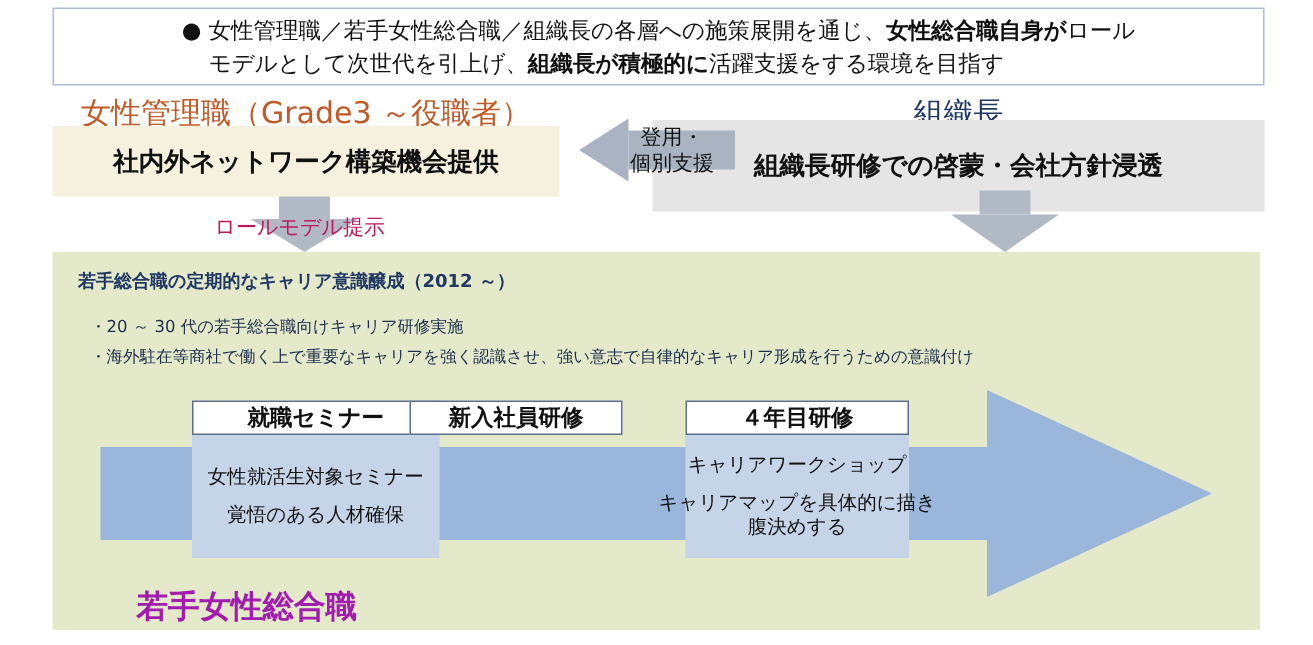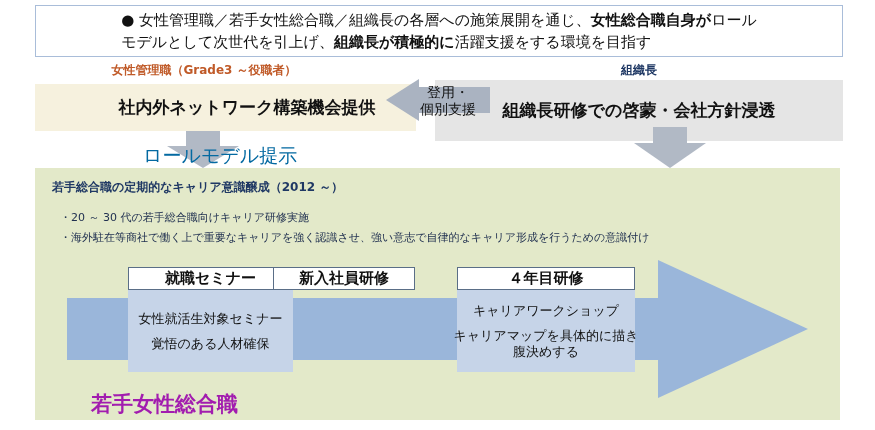--- a/index.html
+++ b/index.html
@@ -10,32 +10,32 @@
   }
   .abs{position:absolute;}
 
   
   .goal-box{
     left:35px;top:5px;width:806px;height:50px;
     border:1px solid #a9bdd9;background:#fff;
     display:flex;align-items:center;justify-content:center;
   }
   .goal-inner{font-size:15px;line-height:22px;color:#111;}
-  .goal-line2{}
+  .goal-line2{margin-left:18px;}
   .goal-bold{font-weight:bold;}
 
   
-  .layer-heading{font-size:12px;font-weight:bold;text-align:center;height:20px;}
+  .layer-heading{font-size:20px;font-weight:normal;text-align:center;height:20px;}
   .fm-heading{left:35px;top:62px;width:338px;color:#c05a28;}
   .ol-heading{left:435px;top:62px;width:408px;color:#1f3864;}
 
   
   .layer-box{display:flex;align-items:center;justify-content:center;
     font-size:17px;font-weight:bold;color:#111;}
-  .fm-box{left:35px;top:84px;width:338px;height:47px;background:#f6f1de;padding-left:43px;}
+  .fm-box{left:35px;top:84px;width:338px;height:47px;background:#f6f1de;}
   .ol-box{left:435px;top:80px;width:408px;height:61px;background:#e5e5e5;}
 
   
   .arrow-left{left:386px;top:79px;width:104px;height:42px;}
   .arrow-left .tri{position:absolute;left:0;top:0;width:0;height:0;
     border-top:21px solid transparent;border-bottom:21px solid transparent;
     border-right:33px solid #aab3c1;}
   .arrow-left .shaft{position:absolute;left:33px;top:8px;width:71px;height:26px;background:#aab3c1;}
   .arrow-left-label{left:398px;top:84px;width:100px;text-align:center;
     font-size:14px;line-height:17px;color:#111;}
@@ -44,40 +44,40 @@
   .arrow-down{width:72px;}
   .arrow-down .shaft{position:absolute;left:19px;top:0;width:34px;background:#b1b9c5;}
   .arrow-down .head{position:absolute;left:0;width:0;height:0;
     border-left:36px solid transparent;border-right:36px solid transparent;}
   .ad1{left:167px;top:131px;height:37px;}
   .ad1 .shaft{height:15px;}
   .ad1 .head{top:15px;border-top:22px solid #b1b9c5;}
   .ad2{left:634px;top:127px;height:41px;}
   .ad2 .shaft{height:16px;}
   .ad2 .head{top:16px;border-top:25px solid #b1b9c5;}
-  .ad-label{font-size:19px;color:#0369a1;white-space:nowrap;}
+  .ad-label{font-size:14px;color:#be185d;white-space:nowrap;}
   .ad1-label{left:143px;top:143px;}
   .ad2-label{left:638px;top:139px;margin-top:42px;}
 
   
   .career{left:35px;top:168px;width:805px;height:252px;background:#e3e9c9;}
   .career-title{position:absolute;left:17px;top:11px;font-size:12px;font-weight:bold;color:#1f3864;white-space:nowrap;}
   .career-bullets{position:absolute;left:25px;top:40px;font-size:11px;line-height:20px;color:#203050;white-space:nowrap;}
 
   
   .band-shaft{position:absolute;left:32px;top:130px;width:591px;height:62px;background:#9ab6da;}
   .band-head{position:absolute;left:623px;top:92px;width:0;height:0;
     border-top:69px solid transparent;border-bottom:69px solid transparent;
     border-left:150px solid #9ab6da;}
 
   
   .program{position:absolute;top:99px;}
   .p1{left:53px;width:165px;padding-left:40px;}
   .p2{left:238px;width:142px;}
-  .p3{left:422px;width:178px;}
+  .p3{left:422px;width:149px;}
   .program-header{box-sizing:border-box;height:23px;background:#fff;
     border:1.5px solid #5a6e87;display:flex;align-items:center;justify-content:center;
     font-size:15px;font-weight:bold;color:#111;}
   .program-body{box-sizing:border-box;height:82px;background:#c6d4e8;
     display:flex;flex-direction:column;align-items:center;justify-content:center;
     gap:9px;font-size:13px;line-height:16px;text-align:center;color:#111;}
   .para div{white-space:nowrap;}
 
   .footer-label{position:absolute;left:12px;top:222px;font-size:21px;font-weight:bold;color:#a21caf;margin-left:44px;}
 </style>

